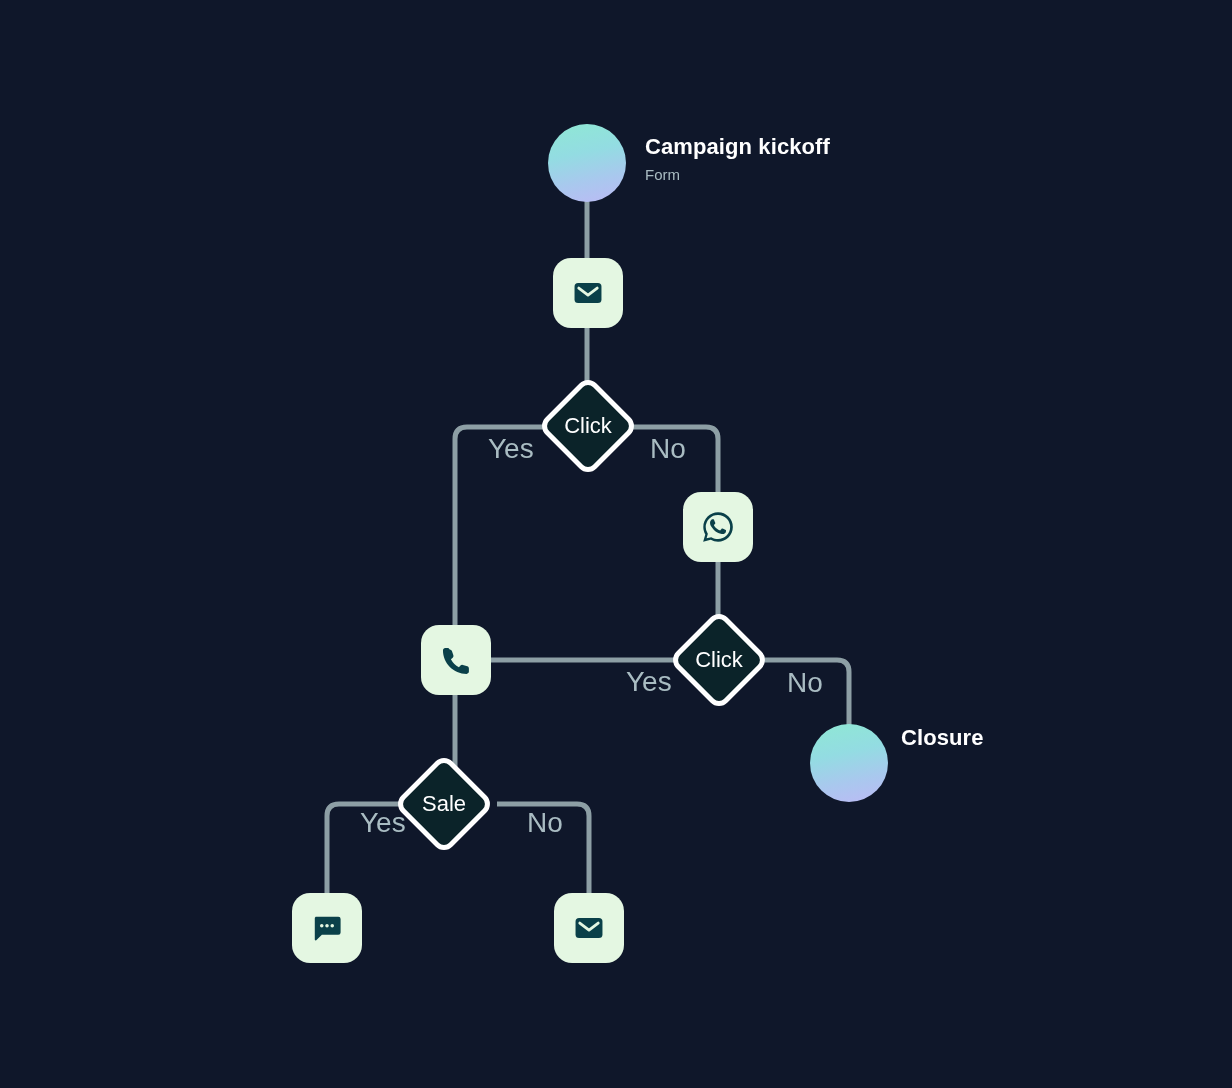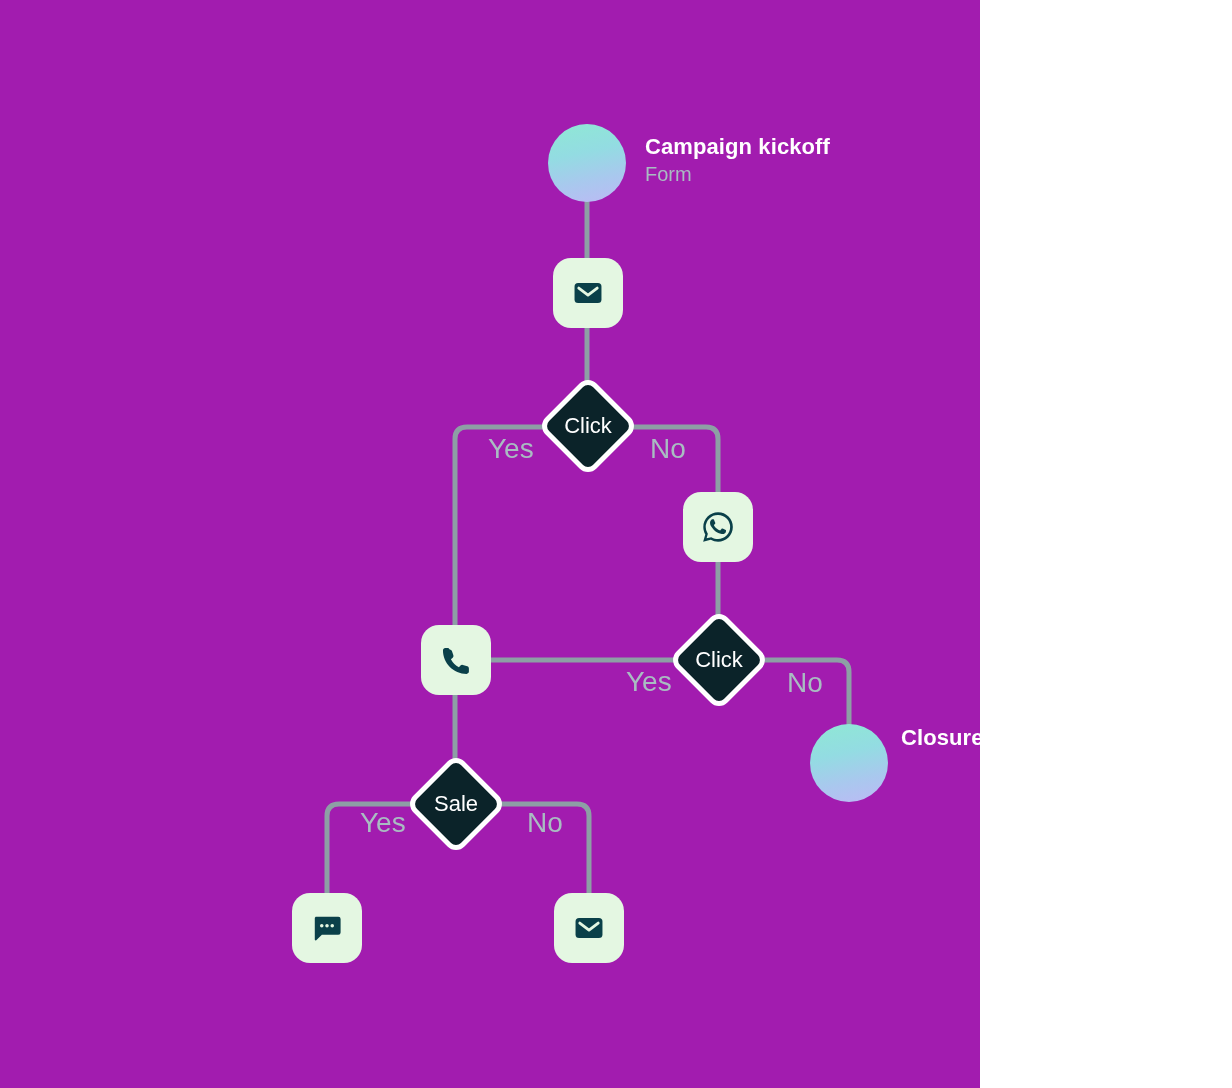--- a/index.html
+++ b/index.html
@@ -5,23 +5,23 @@
   html, body {
     margin: 0;
     padding: 0;
     background: #ffffff;
   }
   body {
     font-family: "Liberation Sans", sans-serif;
   }
   #canvas {
     position: relative;
-    width: 980px;
+    width: 1232px;
     height: 1088px;
-    background: #a21caf;
+    background: #0f172a;
     overflow: hidden;
   }
   #edge-layer {
     position: absolute;
     left: 0;
     top: 0;
     width: 1232px;
     height: 1088px;
   }
   .node {
@@ -41,21 +41,21 @@
   }
   .node-title {
     color: #FFFFFF;
     font-size: 22px;
     font-weight: bold;
     letter-spacing: 0.1px;
     line-height: 28px;
   }
   .node-subtitle {
     color: #A9BCC2;
-    font-size: 20px;
+    font-size: 15px;
     font-weight: normal;
     line-height: 27px;
   }
   
   .tile-node {
     width: 70px;
     height: 70px;
     border-radius: 18px;
     background: #E4F7E2;
     display: flex;
@@ -177,21 +177,21 @@
     <div class="diamond-text">Click</div>
   </div>
 
   <div class="node" style="left:810px; top:724px;">
     <div class="circle-node"></div>
   </div>
   <div class="node-label" style="left:901px; top:724px;">
     <div class="node-title">Closure</div>
   </div>
 
-  <div class="diamond-wrap" style="left:420px; top:768px;">
+  <div class="diamond-wrap" style="left:408px; top:768px;">
     <div class="diamond-node"></div>
     <div class="diamond-text">Sale</div>
   </div>
 
   <div class="node tile-node" style="left:292px; top:893px;">
     <span>
       <svg width="34" height="34" viewBox="0 0 24 24">
         <path fill="#0A4049" d="M4 4h16a1.6 1.6 0 0 1 1.6 1.6v9.6A1.6 1.6 0 0 1 20 16.8H8.4L4.4 20.6a.6.6 0 0 1-1.02-.43V5.6A1.6 1.6 0 0 1 4 4Z"></path>
         <circle cx="8.3" cy="10.4" r="1.25" fill="#E4F7E2"></circle>
         <circle cx="12" cy="10.4" r="1.25" fill="#E4F7E2"></circle>

